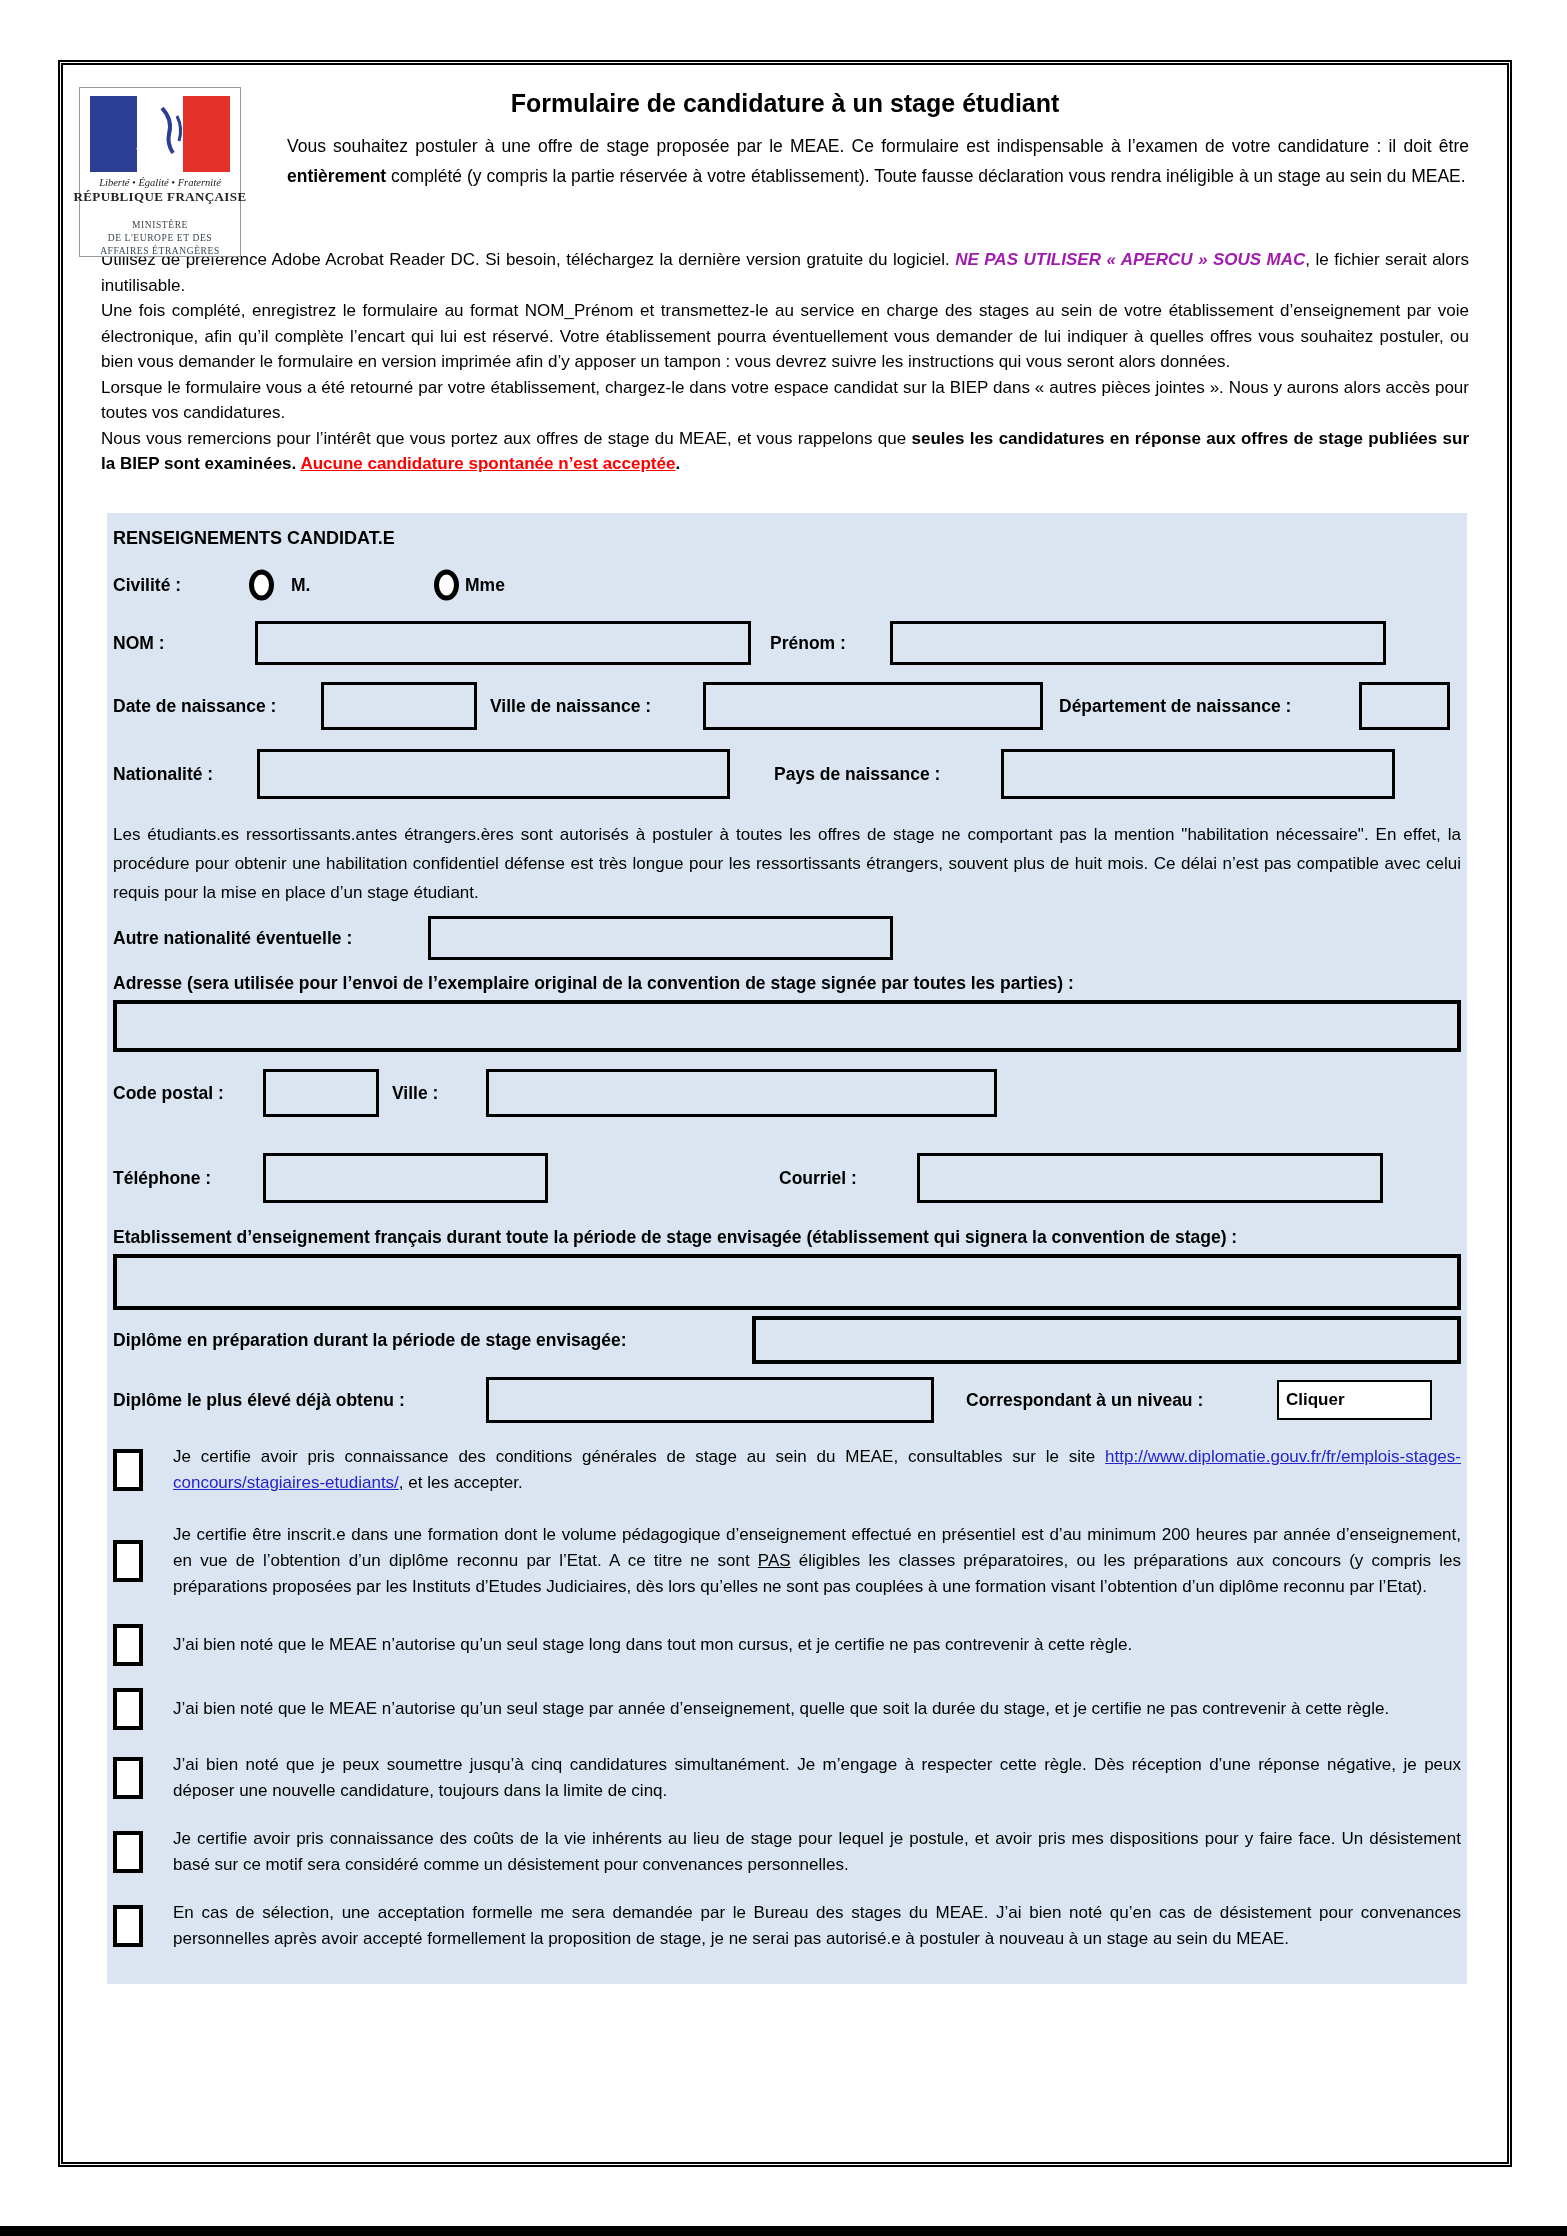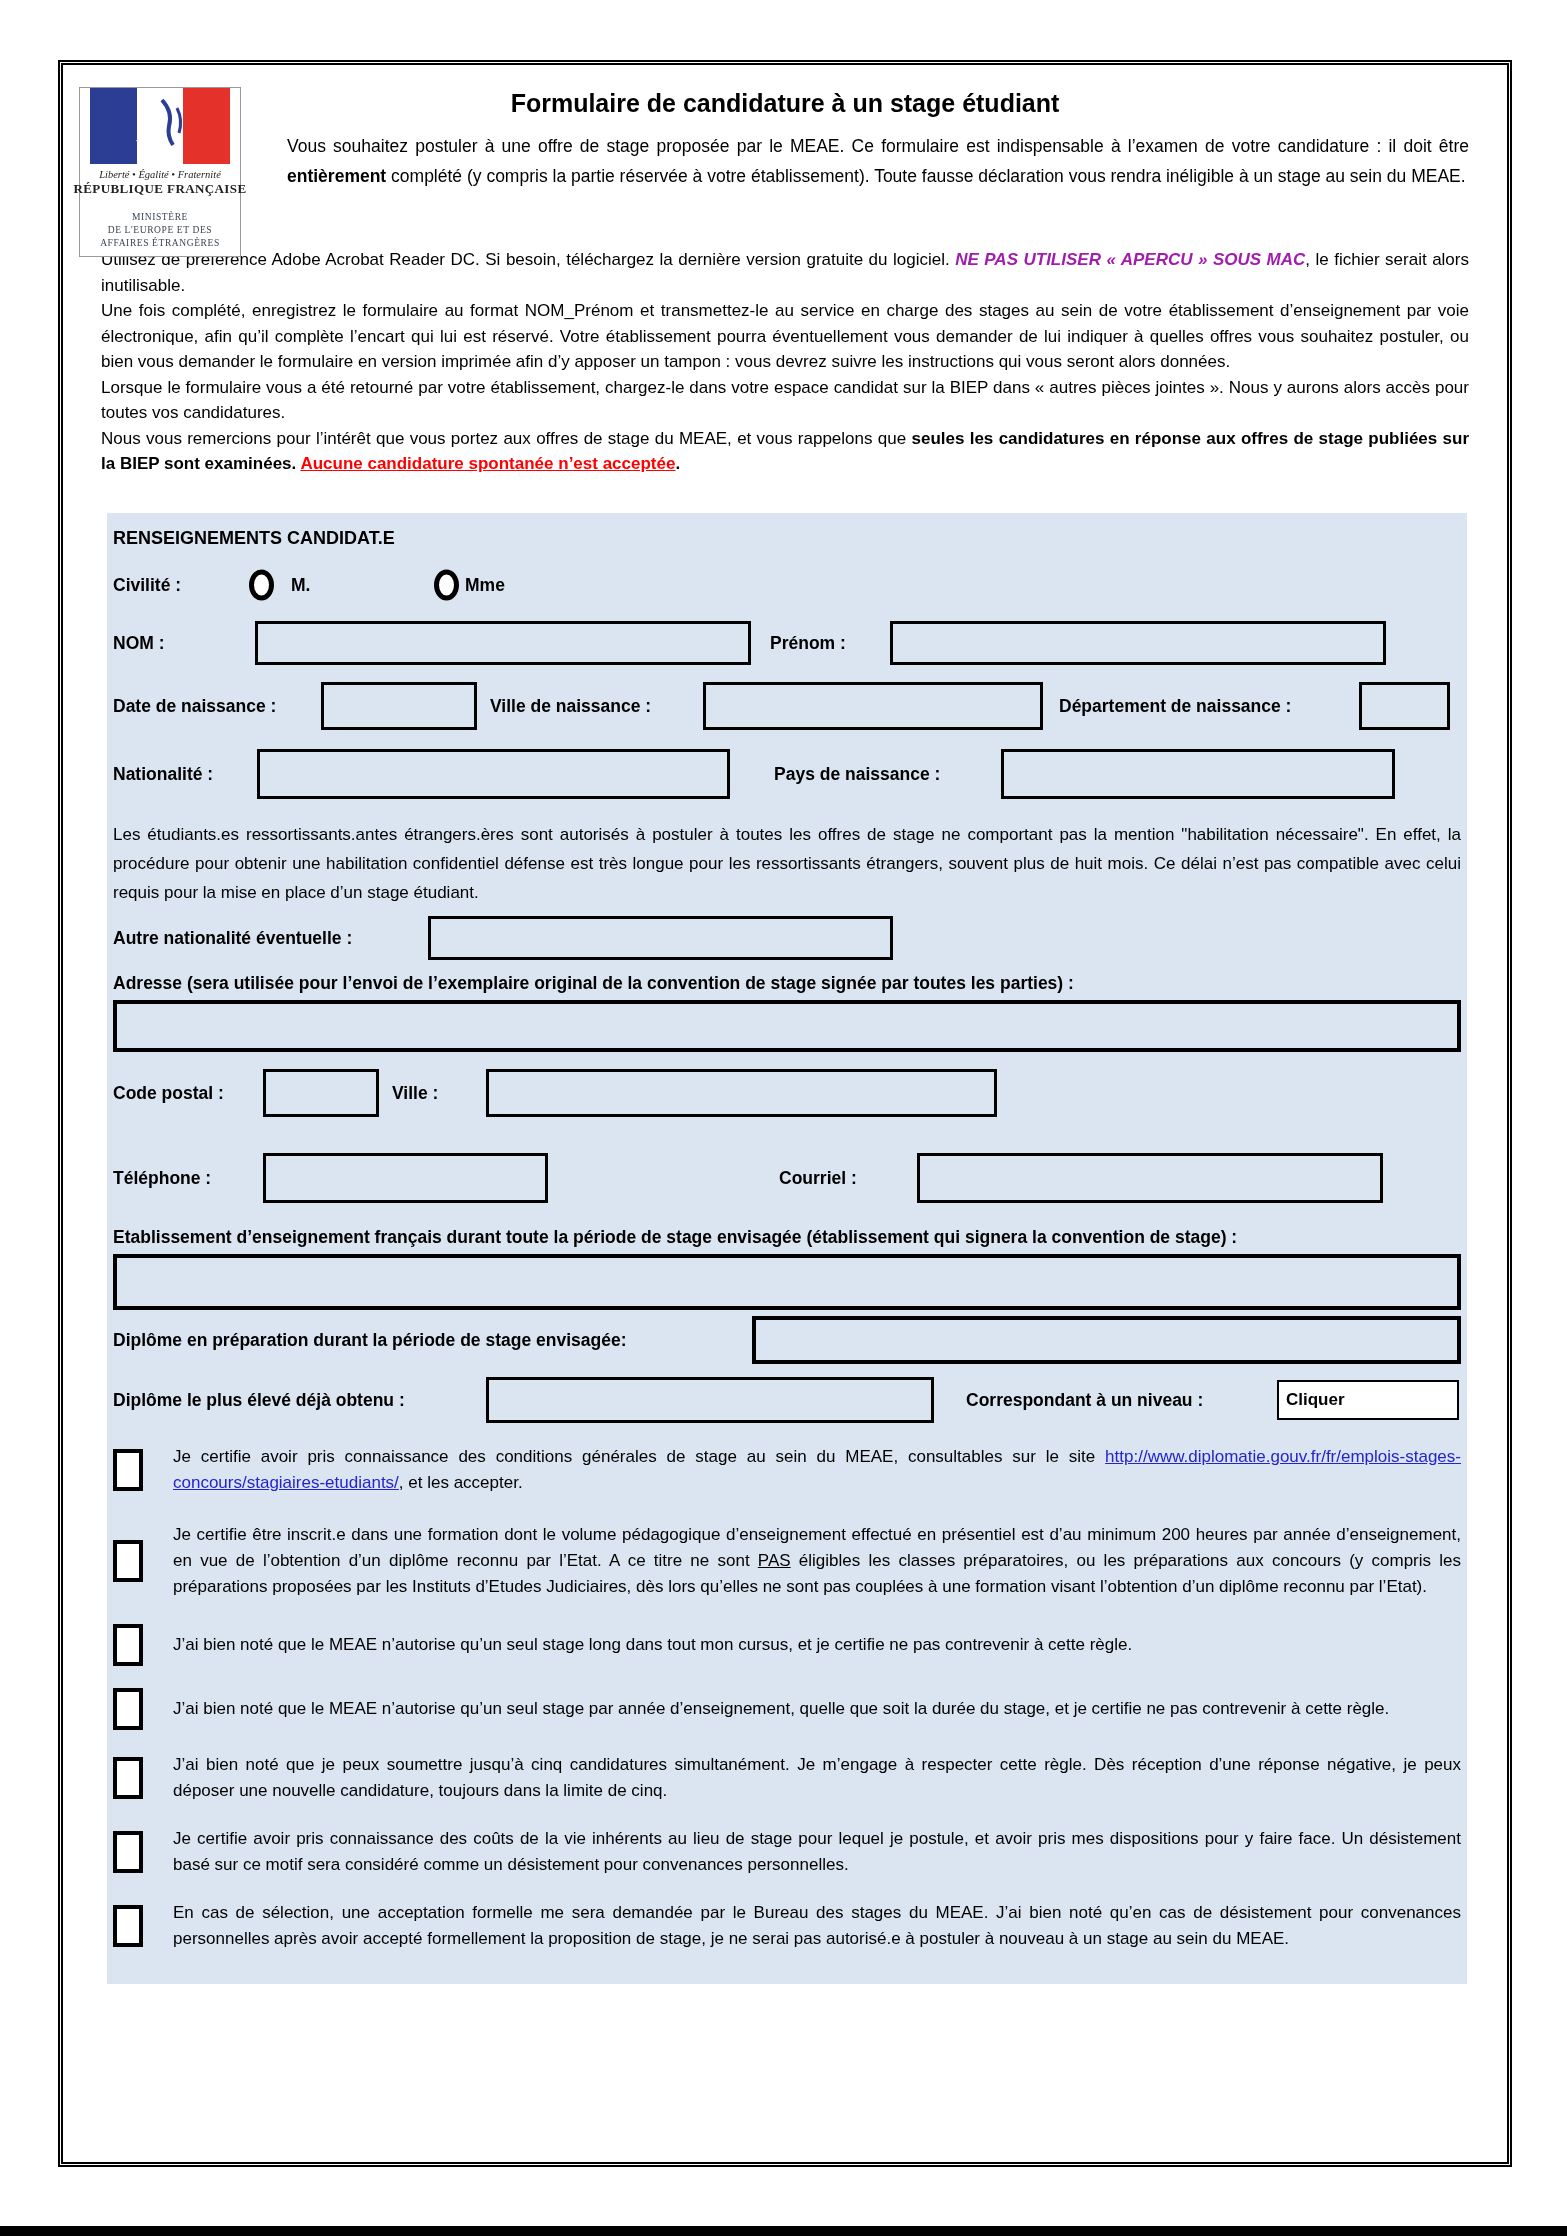--- a/index.html
+++ b/index.html
@@ -10,21 +10,21 @@
   }
   .frame{
     position:absolute;left:58px;top:60px;width:1454px;height:2107px;
     border:5px double #000;box-sizing:border-box;overflow:hidden;background:#fff;
   }
   .content{position:relative;padding:0 38px;}
   
   .logo{
     position:absolute;left:16px;top:22px;width:162px;height:170px;
     border:1px solid #9a9a9a;box-sizing:border-box;background:#fff;
-    display:flex;flex-direction:column;align-items:center;
+    display:flex;flex-direction:column;align-items:center;padding-top:8px;
   }
   .logo svg{display:block;}
   .motto{font-family:"Liberation Serif",serif;font-style:italic;font-size:10.5px;margin-top:5px;color:#222;white-space:nowrap;}
   .republic{font-family:"Liberation Serif",serif;font-weight:bold;font-size:13px;letter-spacing:.4px;color:#222;margin-top:1px;white-space:nowrap;}
   .ministry{font-family:"Liberation Serif",serif;font-size:9.5px;letter-spacing:.6px;color:#3a454e;text-align:center;line-height:13px;margin-top:14px;}
   
   .title{margin:0;padding-top:22px;text-align:center;font-size:25px;font-weight:bold;line-height:32px;}
   .intro{margin:12px 0 0 186px;text-align:justify;font-size:17.5px;line-height:30px;}
   
   .instr{margin-top:56px;}
@@ -159,21 +159,21 @@
 
       <div class="row" style="height:52px;margin-top:4px;">
         <span class="lbl" style="left:0;">Diplôme en préparation durant la période de stage envisagée:</span>
         <div class="fld" style="left:639px;right:0;height:48px;border-width:4px;"></div>
       </div>
 
       <div class="row" style="height:52px;margin-top:8px;">
         <span class="lbl" style="left:0;">Diplôme le plus élevé déjà obtenu :</span>
         <div class="fld" style="left:373px;width:448px;height:46px;"></div>
         <span class="lbl" style="left:853px;">Correspondant à un niveau :</span>
-        <div class="fld" style="left:1164px;width:182px;height:40px;border-width:2px;background:#ffffff;font-weight:bold;font-size:17px;line-height:35px;padding-left:7px;">Cliquer</div>
+        <div class="fld" style="left:1164px;width:155px;height:40px;border-width:2px;background:#ffffff;font-weight:bold;font-size:17px;line-height:35px;padding-left:7px;">Cliquer</div>
       </div>
 
       <div class="chk-list">
 
         <div class="chk-item" style="margin-bottom:26px;">
           <span class="chkbox"></span>
           <p class="chk-text"><span>Je certifie avoir pris connaissance des conditions générales de stage au sein du MEAE, consultables sur le site </span><a class="link">http://www.diplomatie.gouv.fr/fr/emplois-stages-concours/stagiaires-etudiants/</a><span>, et les accepter.</span></p>
         </div>
 
         <div class="chk-item" style="margin-bottom:24px;">

